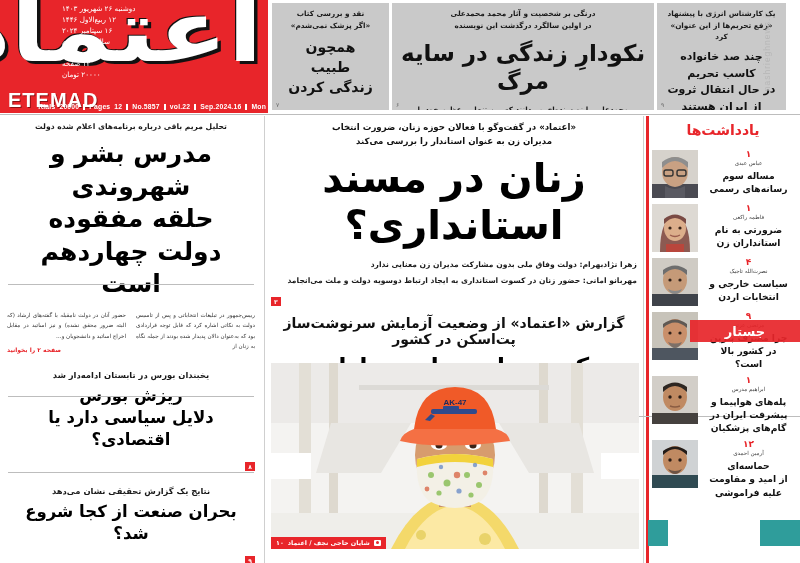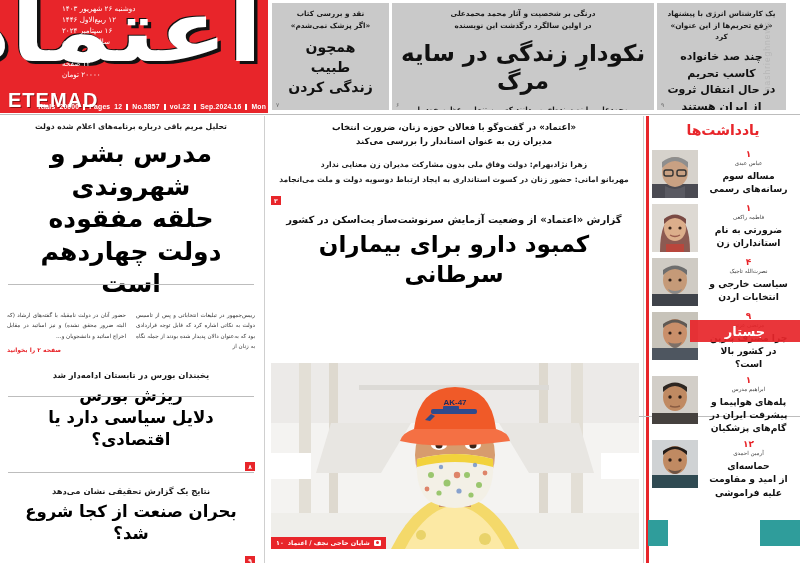--- a/index.html
+++ b/index.html
@@ -70,22 +70,22 @@
   .sec{margin-top:8px;}
   .sec .k{font-size:8.4px;text-align:center;font-weight:bold;color:#1a1a1a;line-height:1.5;}
   .sec .h{font-size:16.5px;text-align:center;font-weight:bold;line-height:1.34;color:#000;margin-top:3px;letter-spacing:-.4px;}
   .pgbadge{display:inline-block;background:#e8252a;color:#fff;font-size:6px;padding:1px 3px;font-weight:bold;}
   .pgbadge-wrap{margin-top:3px;}
 
   
   .centercol{position:absolute;left:266px;top:116px;width:376px;height:447px;direction:rtl;box-sizing:border-box;padding:0 5px;}
   .c-kicker{font-size:8.6px;font-weight:bold;text-align:center;line-height:1.62;margin-top:5px;color:#111;}
   .c-head{font-size:40px;font-weight:bold;text-align:center;line-height:1.18;margin-top:6px;color:#000;letter-spacing:-1.5px;}
-  .c-sub{font-size:7.6px;font-weight:bold;line-height:1.75;margin-top:9px;color:#1a1a1a;text-align:center;}
-  .c2-kicker{font-size:10px;font-weight:bold;text-align:center;color:#111;margin-top:7px;}
+  .c-sub{font-size:7.6px;font-weight:bold;line-height:1.75;margin-top:9px;color:#1a1a1a;text-align:right;}
+  .c2-kicker{font-size:14px;font-weight:bold;text-align:center;color:#111;margin-top:7px;}
   .c2-head{font-size:23px;font-weight:bold;text-align:center;line-height:1.3;margin-top:5px;color:#000;letter-spacing:-.6px;}
 
   
   .photo{position:absolute;left:271px;top:363px;width:368px;height:186px;overflow:hidden;background:#f2f2f2;}
   .caption{position:absolute;left:0;bottom:0;background:#e8252a;color:#fff;font-size:6.4px;font-weight:bold;
            padding:2px 5px;display:flex;align-items:center;gap:4px;direction:rtl;}
   .cam{display:inline-block;width:7px;height:5.5px;background:#fff;border-radius:1px;position:relative;}
   .cam:after{content:"";position:absolute;left:2px;top:1.2px;width:3px;height:3px;border-radius:50%;background:#e8252a;}
 
   
@@ -210,20 +210,21 @@
     </div>
 
     <div class="hrule" style="left:8px;top:356px;width:246px"></div>
 
   </div>
 
   <div class="centercol">
     <div>
       <div class="c-kicker" style="white-space:pre-line">«اعتماد» در گفت‌وگو با فعالان حوزه زنان، ضرورت انتخاب
 مدیران زن به عنوان استاندار را بررسی می‌کند</div>
+      <div class="c-head">زنان در مسند استانداری؟</div>
       <div class="c-sub">زهرا نژادبهرام: دولت وفاق ملی بدون مشارکت مدیران زن معنایی ندارد</div>
       <div class="c-sub" style="margin-top:2px">مهربانو امانی: حضور زنان در کسوت استانداری به ایجاد ارتباط دوسویه دولت و ملت می‌انجامد</div>
       <div style="text-align:left;margin-top:2px">
         <span class="pgbadge">۳</span>
       </div>
     </div>
 
     <div class="hrule" style="left:271px;top:300px;width:366px"></div>
 
     <div style="margin-top:7px">

